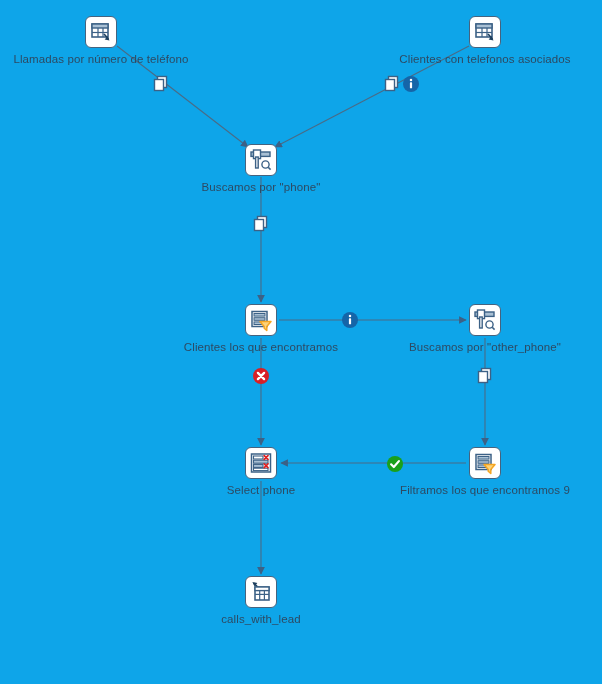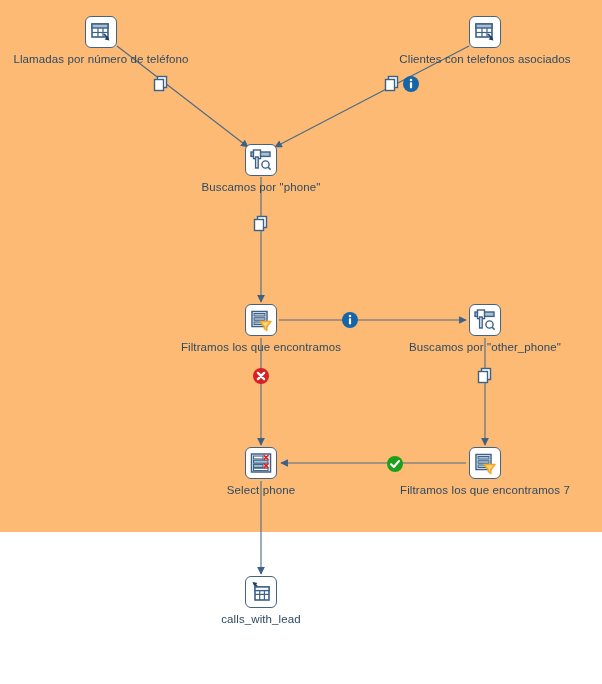--- a/index.html
+++ b/index.html
@@ -4,22 +4,22 @@
 <style>
   html,body{margin:0;padding:0;}
   body{
     width:602px;height:684px;
     background:#ffffff;
     font-family:"Liberation Sans", sans-serif;
     overflow:hidden;
     position:relative;
   }
   #canvas{
-    position:absolute; left:0; top:0; width:602px; height:532px;
-    background:#fdba74;
+    position:absolute; left:0; top:0; width:602px; height:684px;
+    background:#0ea5e9;
   }
   
   #wires{position:absolute;left:0;top:0;width:602px;height:684px;}
 
   
   .node{
     position:absolute;
     width:0;height:0;
   }
   .node .box{
@@ -170,21 +170,21 @@
 
   <div class="node" style="left:261px;top:320px">
     <div class="box"></div>
     <svg class="glyph" viewBox="0 0 32 32">
       <rect x="7" y="7.5" width="15" height="15" fill="#ffffff" stroke="#3c6186" stroke-width="1.5"></rect>
       <rect x="9" y="9.5" width="11" height="2.6" fill="#a9c0d4" stroke="#3c6186" stroke-width="1"></rect>
       <rect x="9" y="13.7" width="11" height="2.6" fill="#a9c0d4" stroke="#3c6186" stroke-width="1"></rect>
       <rect x="9" y="17.9" width="11" height="2.6" fill="#a9c0d4" stroke="#3c6186" stroke-width="1"></rect>
       <path d="M15 17.5 L26 17.5 L21.8 22.4 L21.8 26.5 L19.2 24.2 L19.2 22.4 Z" fill="#fdd37a" stroke="#f5a623" stroke-width="1.5" stroke-linejoin="round"></path>
     </svg>
-    <div class="label">Filtramos los que encontramos</div>
+    <div class="label">Clientes los que encontramos</div>
   </div>
 
   <div class="node" style="left:485px;top:320px">
     <div class="box"></div>
     <svg class="glyph" viewBox="0 0 32 32">
       <rect x="6" y="8" width="19" height="4.4" fill="#a9c0d4" stroke="#3c6186" stroke-width="1.4"></rect>
       <rect x="8.5" y="6" width="7" height="8.6" fill="#ffffff" stroke="#3c6186" stroke-width="1.4"></rect>
       <rect x="10.6" y="13" width="2.6" height="11" fill="#ffffff" stroke="#3c6186" stroke-width="1.4"></rect>
       <circle cx="20.5" cy="20.5" r="3.6" fill="#ffffff" stroke="#3c6186" stroke-width="1.4"></circle>
       <line x1="23.2" y1="23.2" x2="25.6" y2="25.6" stroke="#3c6186" stroke-width="1.6"></line>
@@ -208,21 +208,21 @@
 
   <div class="node" style="left:485px;top:463px">
     <div class="box"></div>
     <svg class="glyph" viewBox="0 0 32 32">
       <rect x="7" y="7.5" width="15" height="15" fill="#ffffff" stroke="#3c6186" stroke-width="1.5"></rect>
       <rect x="9" y="9.5" width="11" height="2.6" fill="#a9c0d4" stroke="#3c6186" stroke-width="1"></rect>
       <rect x="9" y="13.7" width="11" height="2.6" fill="#a9c0d4" stroke="#3c6186" stroke-width="1"></rect>
       <rect x="9" y="17.9" width="11" height="2.6" fill="#a9c0d4" stroke="#3c6186" stroke-width="1"></rect>
       <path d="M15 17.5 L26 17.5 L21.8 22.4 L21.8 26.5 L19.2 24.2 L19.2 22.4 Z" fill="#fdd37a" stroke="#f5a623" stroke-width="1.5" stroke-linejoin="round"></path>
     </svg>
-    <div class="label">Filtramos los que encontramos 7</div>
+    <div class="label">Filtramos los que encontramos 9</div>
   </div>
 
   <div class="node" style="left:261px;top:592px">
     <div class="box"></div>
     <svg class="glyph" viewBox="0 0 32 32">
       <path d="M8.6 7 L13 11.4" stroke="#1d3f5e" stroke-width="1.6"></path>
       <path d="M7.4 6 L12.4 7 L9.4 10.2 Z" fill="#1d3f5e"></path>
       <rect x="10" y="11" width="14" height="13" fill="#ffffff" stroke="#3c6186" stroke-width="1.6"></rect>
       <rect x="10" y="11" width="14" height="3.6" fill="#ffffff" stroke="#3c6186" stroke-width="1.4"></rect>
       <line x1="10" y1="18.4" x2="24" y2="18.4" stroke="#3c6186" stroke-width="1.2"></line>

